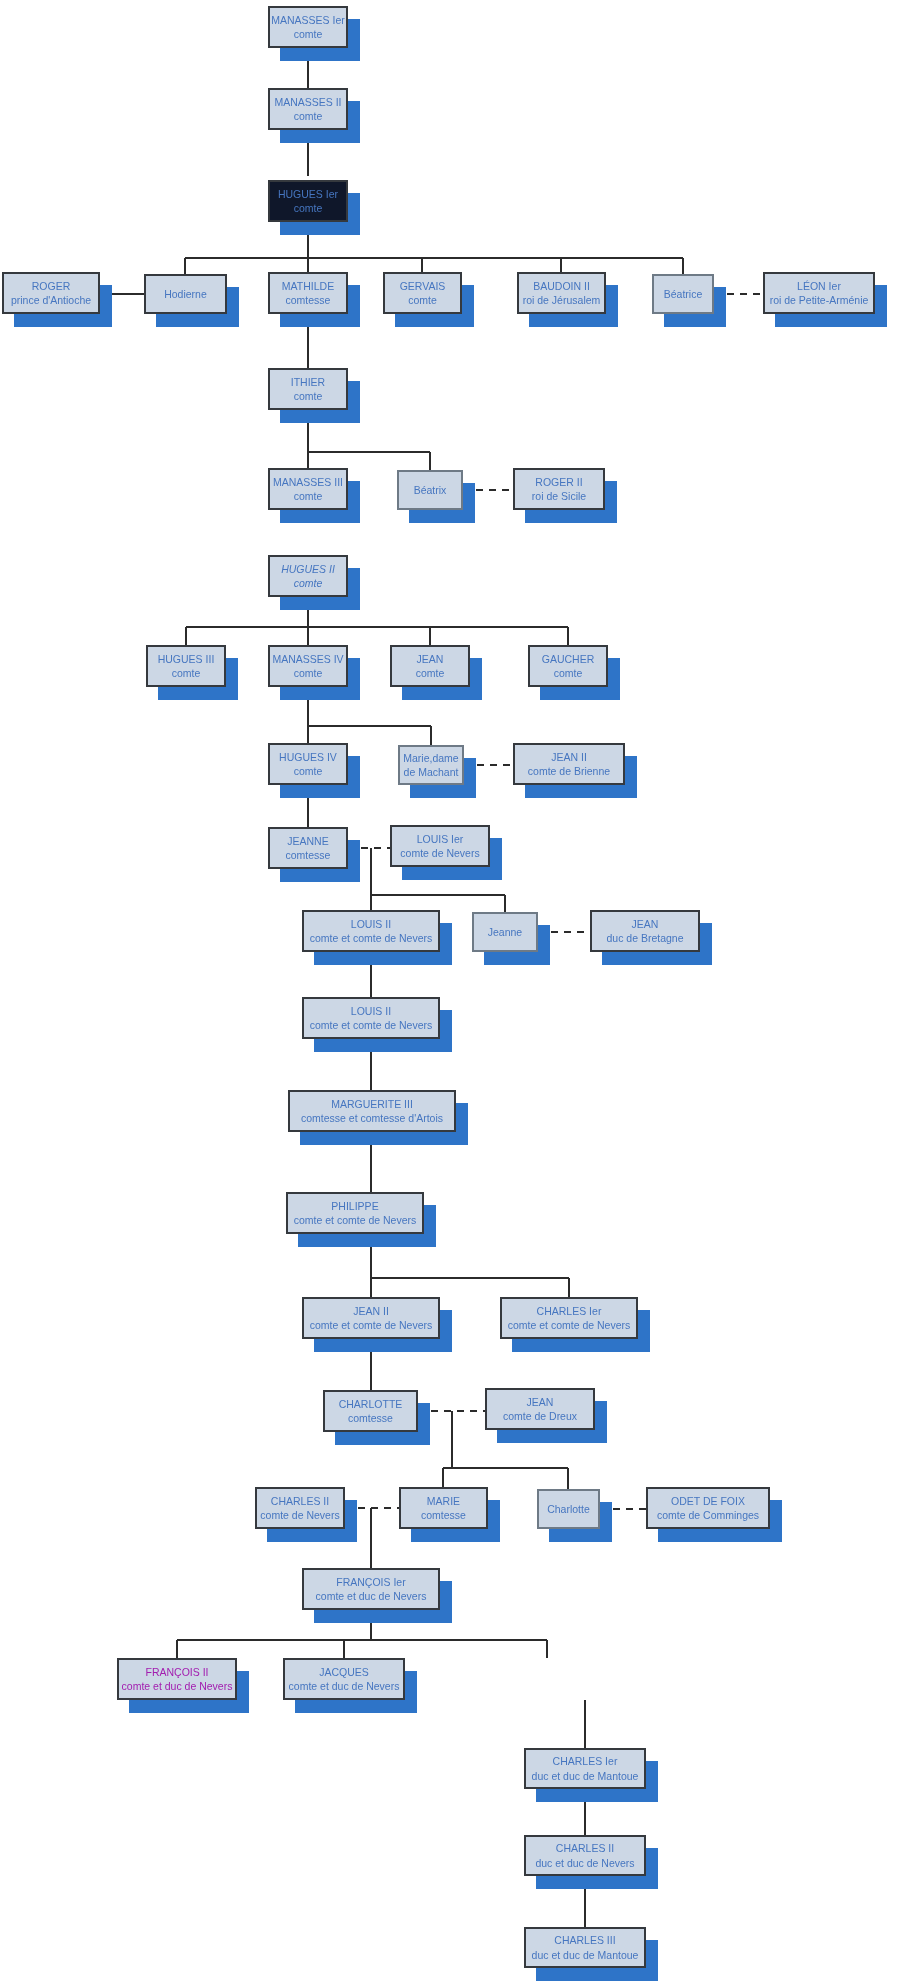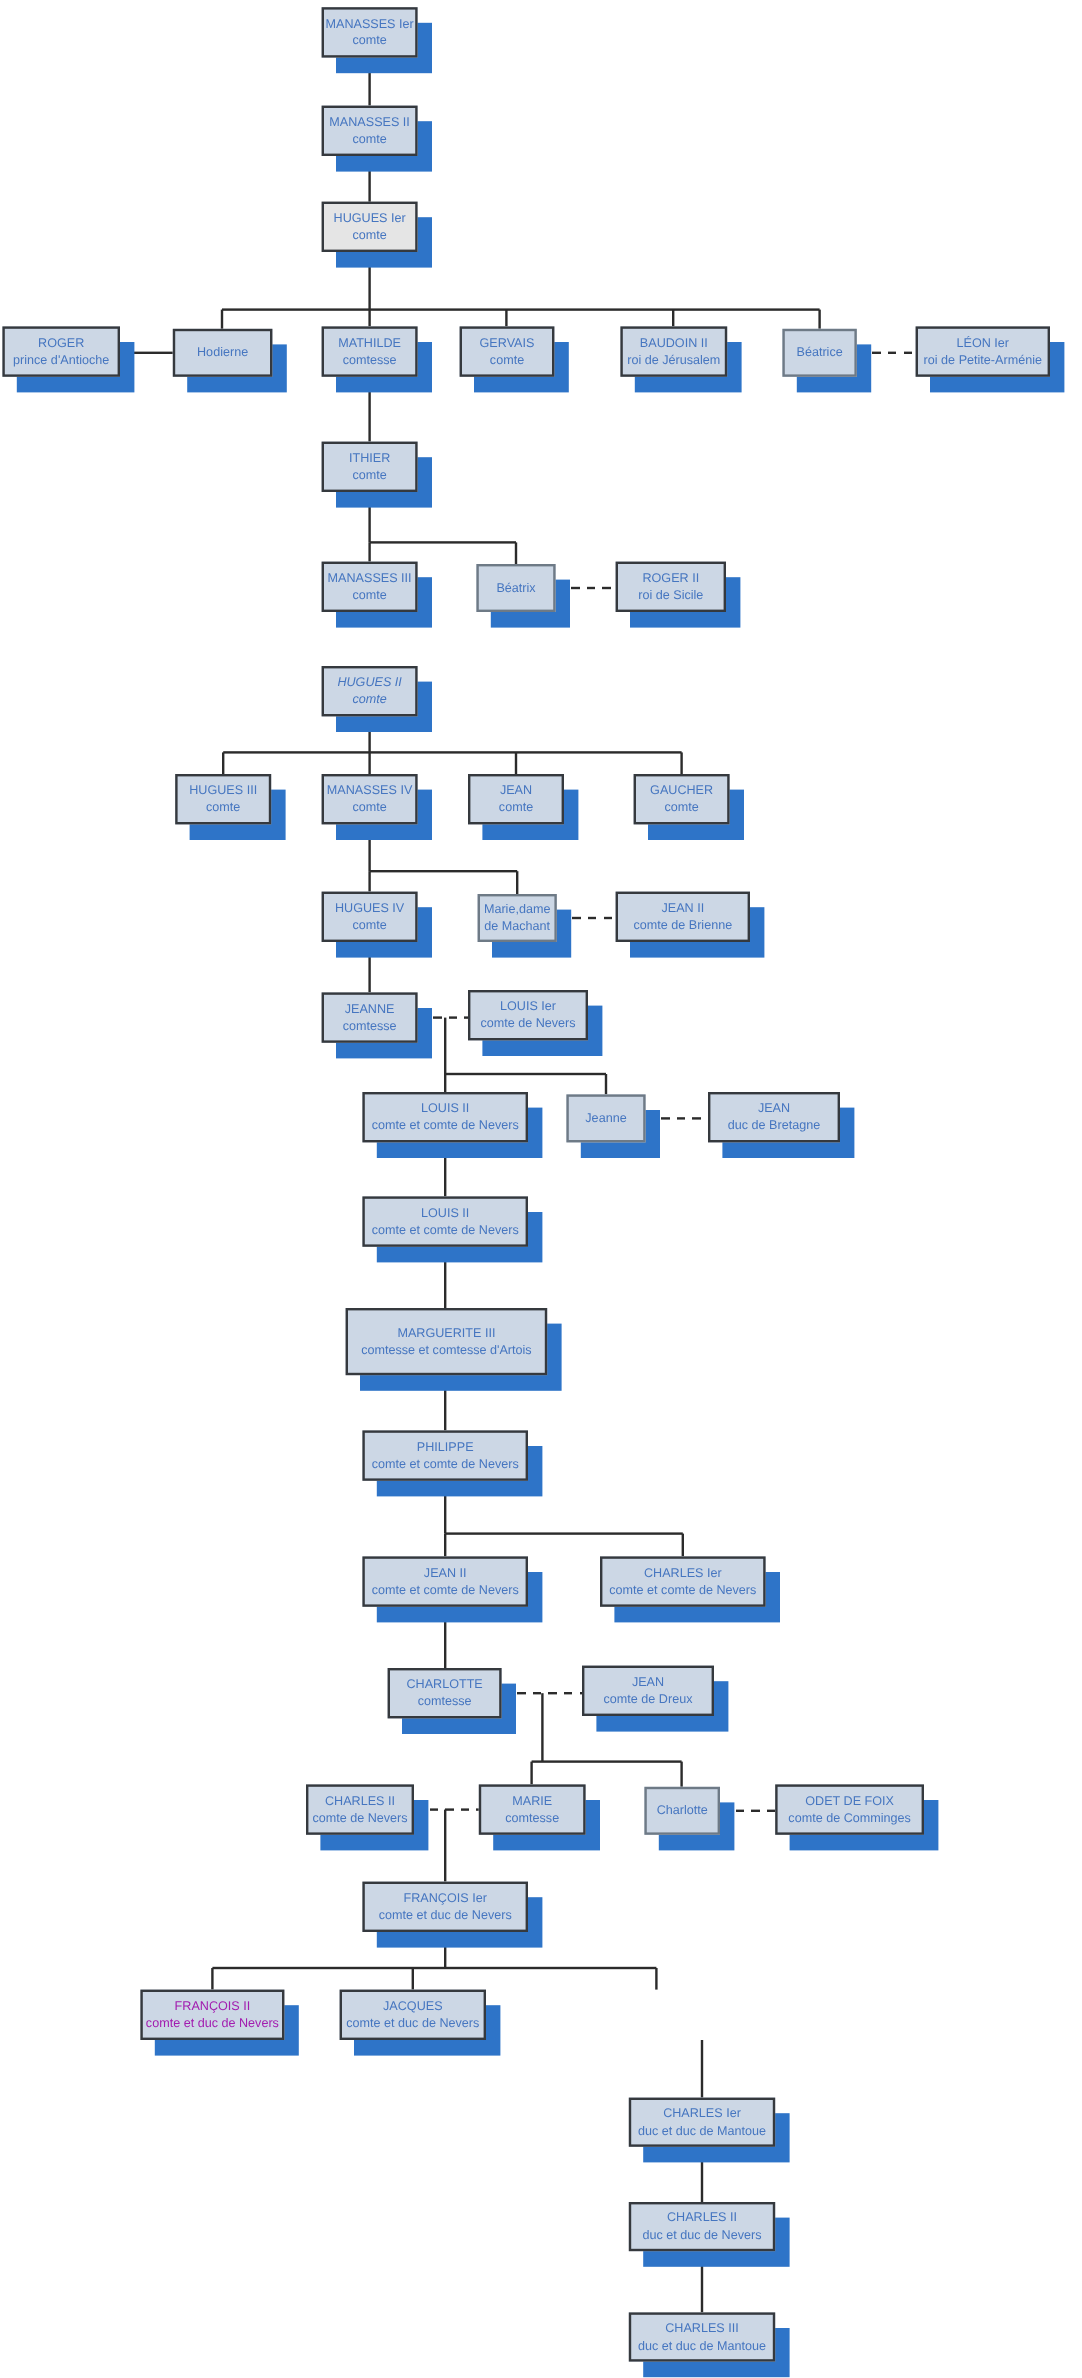--- a/index.html
+++ b/index.html
@@ -39,21 +39,21 @@
 
 <div id="canvas" style="background: rgb(255, 255, 255);">
     <div class="node" style="left: 268px; top: 6px; width: 80px; height: 42px; background: rgb(204, 215, 229); color: rgb(70, 118, 192); box-shadow: rgb(46, 116, 200) 12px 13px 0px 0px;">
       <span class="node-name">MANASSES Ier</span>
       <span class="node-title">comte</span>
     </div>
     <div class="node" style="left: 268px; top: 88px; width: 80px; height: 42px; background: rgb(204, 215, 229); color: rgb(70, 118, 192); box-shadow: rgb(46, 116, 200) 12px 13px 0px 0px;">
       <span class="node-name">MANASSES II</span>
       <span class="node-title">comte</span>
     </div>
-    <div class="node" style="left: 268px; top: 168px; width: 80px; height: 42px; background: #e5e5e5; color: rgb(70, 118, 192); box-shadow: rgb(46, 116, 200) 12px 13px 0px 0px;">
+    <div class="node" style="left: 268px; top: 180px; width: 80px; height: 42px; background: #0f172a; color: rgb(70, 118, 192); box-shadow: rgb(46, 116, 200) 12px 13px 0px 0px;">
       <span class="node-name">HUGUES Ier</span>
       <span class="node-title">comte</span>
     </div>
     <div class="node" style="left: 2px; top: 272px; width: 98px; height: 42px; background: rgb(204, 215, 229); color: rgb(70, 118, 192); box-shadow: rgb(46, 116, 200) 12px 13px 0px 0px;">
       <span class="node-name">ROGER</span>
       <span class="node-title">prince d'Antioche</span>
     </div>
     <div class="node" style="left: 144px; top: 274px; width: 83px; height: 40px; background: rgb(204, 215, 229); color: rgb(70, 118, 192); box-shadow: rgb(46, 116, 200) 12px 13px 0px 0px;">
       <span class="node-name">Hodierne</span>
     </div>
@@ -139,25 +139,25 @@
       <span class="node-name">Jeanne</span>
     </div>
     <div class="node" style="left: 590px; top: 910px; width: 110px; height: 42px; background: rgb(204, 215, 229); color: rgb(70, 118, 192); box-shadow: rgb(46, 116, 200) 12px 13px 0px 0px;">
       <span class="node-name">JEAN</span>
       <span class="node-title">duc de Bretagne</span>
     </div>
     <div class="node" style="left: 302px; top: 997px; width: 138px; height: 42px; background: rgb(204, 215, 229); color: rgb(70, 118, 192); box-shadow: rgb(46, 116, 200) 12px 13px 0px 0px;">
       <span class="node-name">LOUIS II</span>
       <span class="node-title">comte et comte de Nevers</span>
     </div>
-    <div class="node" style="left: 288px; top: 1090px; width: 168px; height: 56px; background: rgb(204, 215, 229); color: rgb(70, 118, 192); box-shadow: rgb(46, 116, 200) 12px 13px 0px 0px;">
+    <div class="node" style="left: 288px; top: 1090px; width: 168px; height: 42px; background: rgb(204, 215, 229); color: rgb(70, 118, 192); box-shadow: rgb(46, 116, 200) 12px 13px 0px 0px;">
       <span class="node-name">MARGUERITE III</span>
       <span class="node-title">comtesse et comtesse d'Artois</span>
     </div>
-    <div class="node" style="left: 302px; top: 1192px; width: 138px; height: 42px; background: rgb(204, 215, 229); color: rgb(70, 118, 192); box-shadow: rgb(46, 116, 200) 12px 13px 0px 0px;">
+    <div class="node" style="left: 286px; top: 1192px; width: 138px; height: 42px; background: rgb(204, 215, 229); color: rgb(70, 118, 192); box-shadow: rgb(46, 116, 200) 12px 13px 0px 0px;">
       <span class="node-name">PHILIPPE</span>
       <span class="node-title">comte et comte de Nevers</span>
     </div>
     <div class="node" style="left: 302px; top: 1297px; width: 138px; height: 42px; background: rgb(204, 215, 229); color: rgb(70, 118, 192); box-shadow: rgb(46, 116, 200) 12px 13px 0px 0px;">
       <span class="node-name">JEAN II</span>
       <span class="node-title">comte et comte de Nevers</span>
     </div>
     <div class="node" style="left: 500px; top: 1297px; width: 138px; height: 42px; background: rgb(204, 215, 229); color: rgb(70, 118, 192); box-shadow: rgb(46, 116, 200) 12px 13px 0px 0px;">
       <span class="node-name">CHARLES Ier</span>
       <span class="node-title">comte et comte de Nevers</span>

